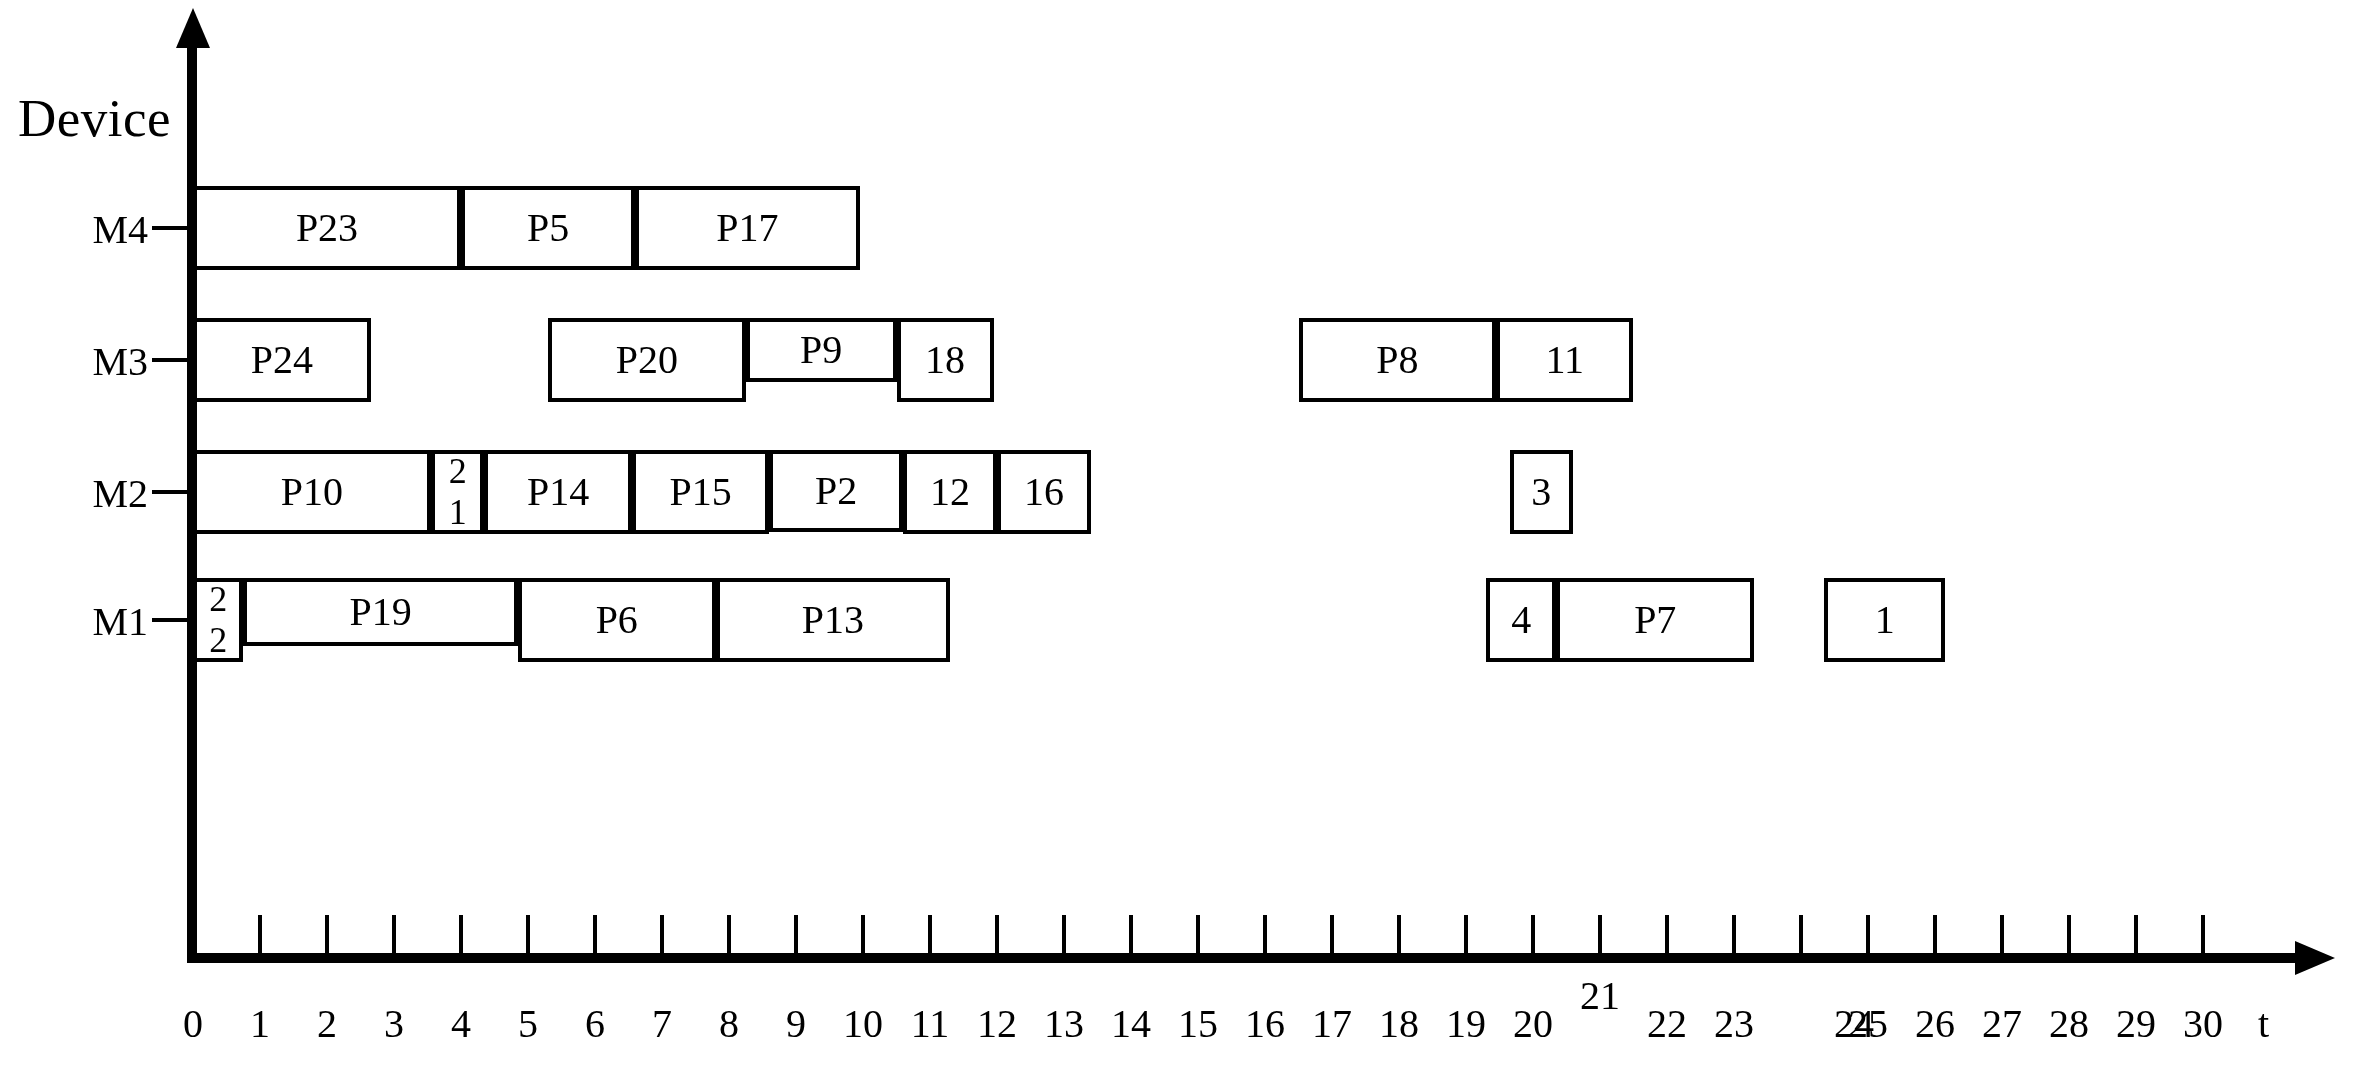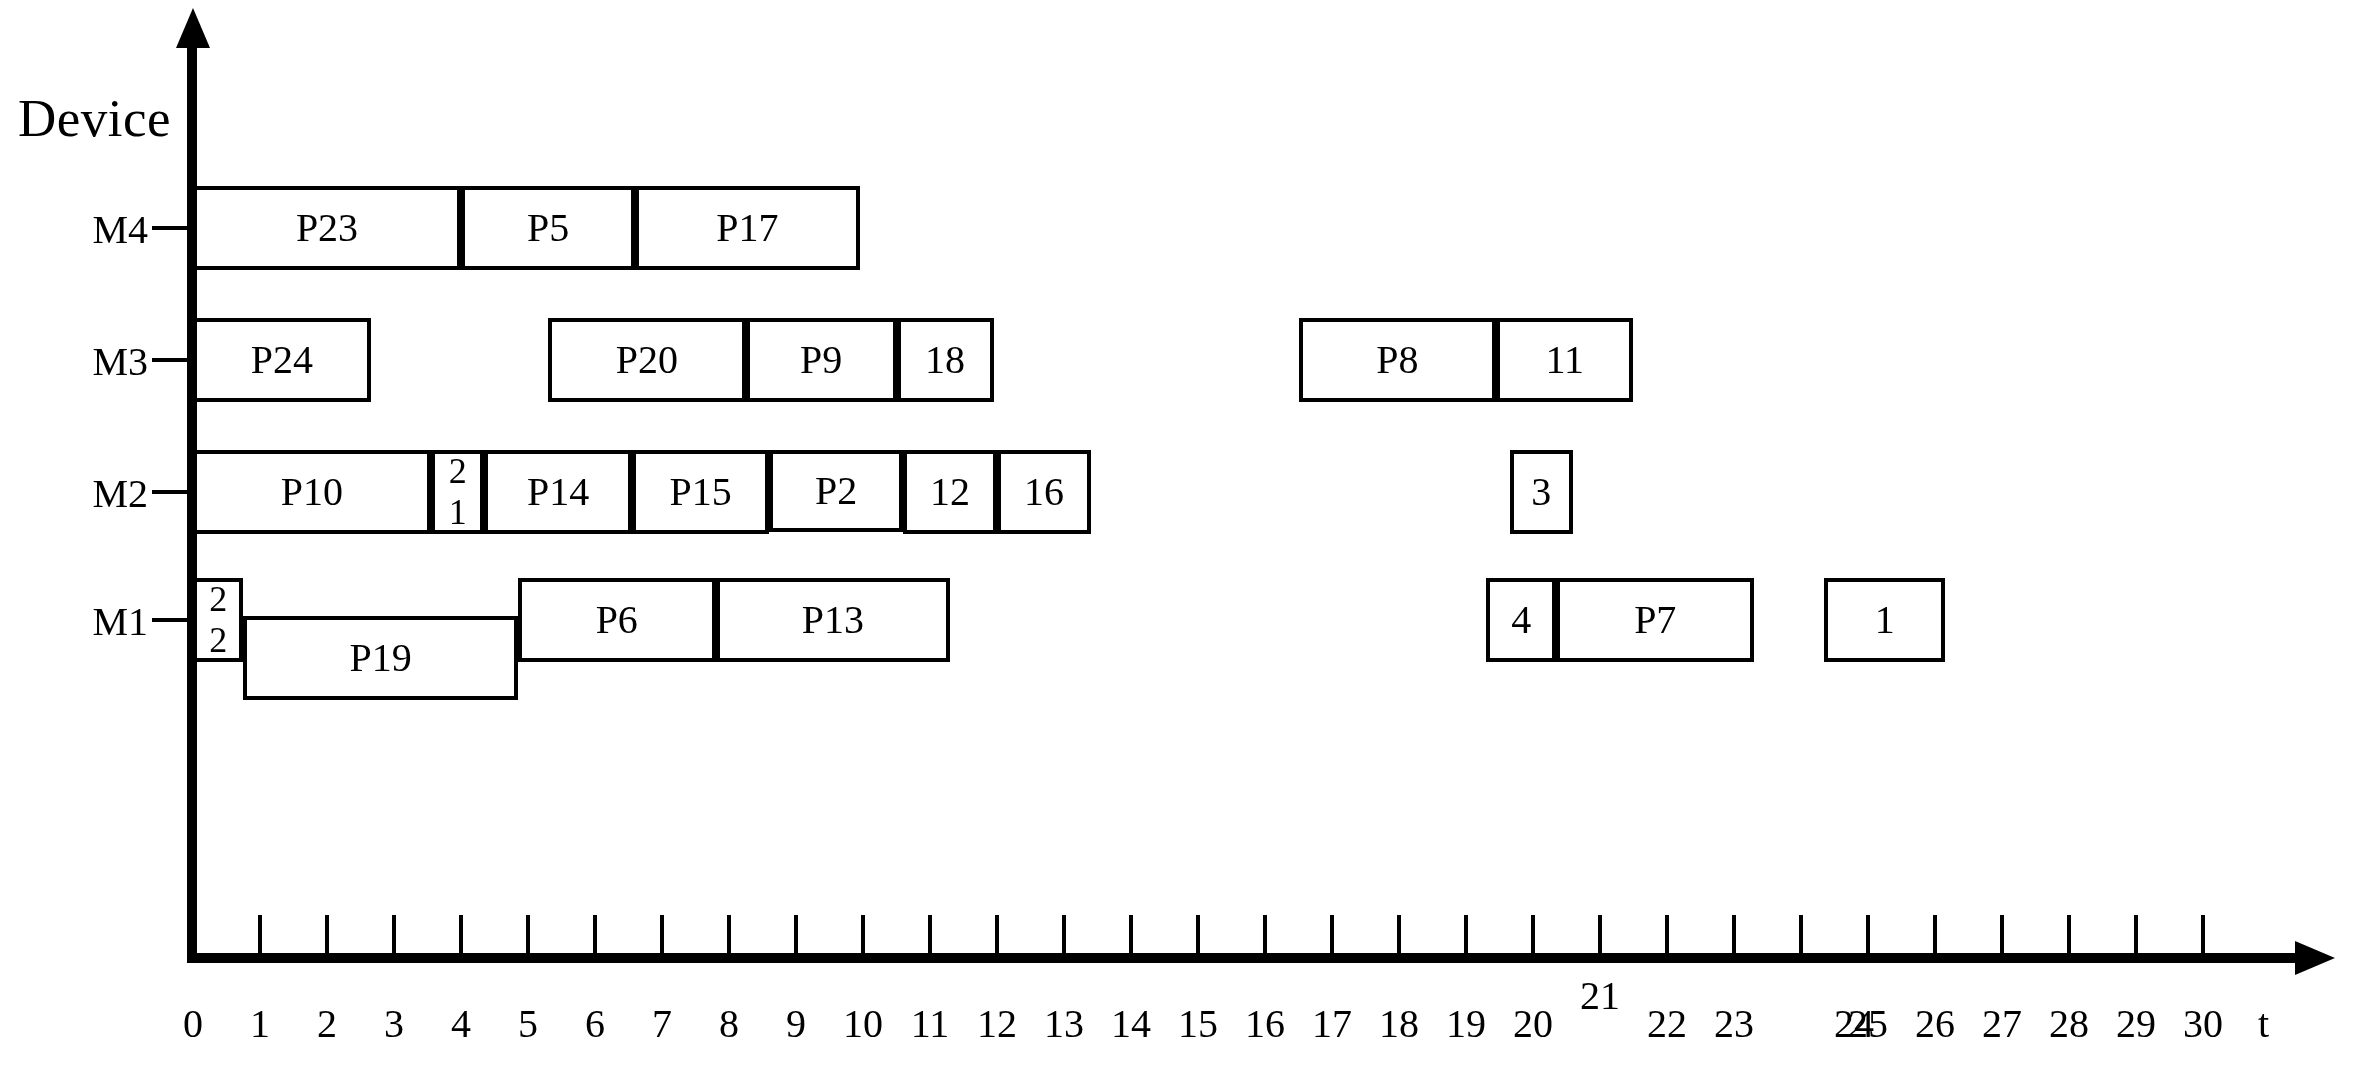--- a/index.html
+++ b/index.html
@@ -57,21 +57,21 @@
         <span>P17</span>
       </div>
       <div class="row-label" style="left: 48px; width: 100px; top: 338px;">M3</div>
       <div class="row-stub" style="left: 152px; width: 42px; top: 358px;"></div>
       <div class="task" style="left: 193px; width: 177.55px; top: 318px; height: 84px;">
         <span>P24</span>
       </div>
       <div class="task" style="left: 548.1px; width: 197.65px; top: 318px; height: 84px;">
         <span>P20</span>
       </div>
-      <div class="task" style="left: 745.75px; width: 150.75px; top: 318px; height: 84px;">
+      <div class="task" style="left: 745.75px; width: 150.75px; top: 318px; height: 64px;">
         <span>P9</span>
       </div>
       <div class="task" style="left: 896.5px; width: 97.15px; top: 318px; height: 84px;">
         <span>18</span>
       </div>
       <div class="task" style="left: 1298.5px; width: 197.65px; top: 318px; height: 84px;">
         <span>P8</span>
       </div>
       <div class="task" style="left: 1496.15px; width: 137.35px; top: 318px; height: 84px;">
         <span>11</span>
@@ -102,21 +102,21 @@
       </div>
       <div class="task" style="left: 1509.55px; width: 63.65px; top: 450px; height: 84px;">
         <span>3</span>
       </div>
       <div class="row-label" style="left: 48px; width: 100px; top: 598px;">M1</div>
       <div class="row-stub" style="left: 152px; width: 42px; top: 618px;"></div>
       <div class="task stacked" style="left: 193px; width: 50.25px; top: 578px; height: 84px;">
         <span>2</span>
         <span>2</span>
       </div>
-      <div class="task" style="left: 243.25px; width: 274.7px; top: 578px; height: 84px; margin-top: 38px;">
+      <div class="task" style="left: 243.25px; width: 274.7px; top: 578px; height: 68px;">
         <span>P19</span>
       </div>
       <div class="task" style="left: 517.95px; width: 197.65px; top: 578px; height: 84px;">
         <span>P6</span>
       </div>
       <div class="task" style="left: 715.6px; width: 234.5px; top: 578px; height: 84px;">
         <span>P13</span>
       </div>
       <div class="task" style="left: 1486.1px; width: 70.35px; top: 578px; height: 84px;">
         <span>4</span>

